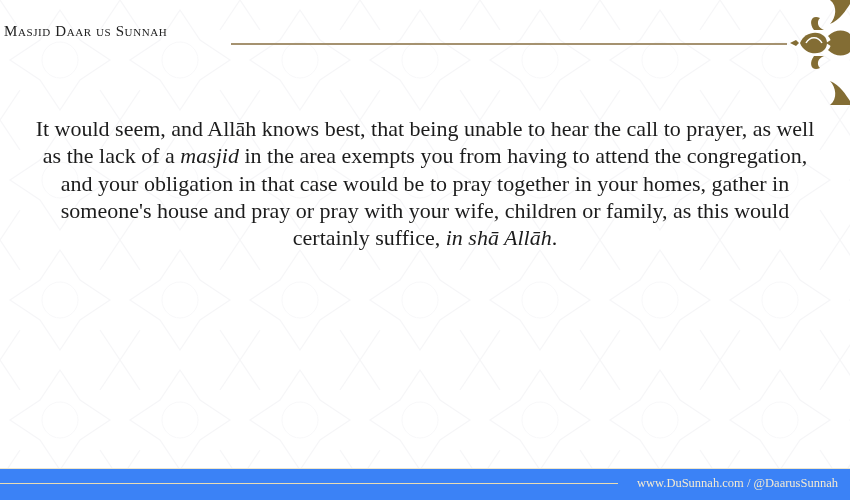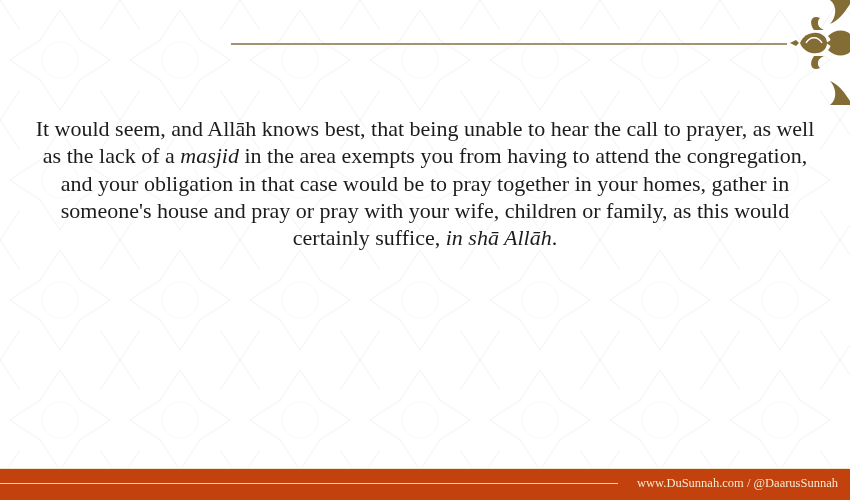--- a/index.html
+++ b/index.html
@@ -34,21 +34,21 @@
   .content {
     position: absolute; left: 30px; top: 115px; width: 790px;
     text-align: center; color: #1c1c1c;
   }
   .attribution { font-size: 23px; line-height: 30px; margin-bottom: 28px; }
   .attribution i { font-style: italic; }
   .quote { font-size: 22px; line-height: 27.3px; }
   .quote i { font-style: italic; }
   .footer {
     position: absolute; left: 0; top: 468px; width: 850px; height: 32px;
-    background: #c2410c;
+    background: #3b82f6;
     border-top: 1px solid #eee6cc;
   }
   .footer-line {
     position: absolute; left: 0; top: 14px; width: 618px; height: 1px;
     background: #e8dcb4;
   }
   .footer-text {
     position: absolute; left: 637px; top: 7px; font-size: 12.5px;
     color: #f3ead2; white-space: nowrap;
   }
@@ -61,20 +61,21 @@
     <pattern id="geo" width="120" height="120" patternUnits="userSpaceOnUse">
       <path d="M60 10 L80 40 L110 60 L80 80 L60 110 L40 80 L10 60 L40 40 Z" fill="none" stroke="#ececf0" stroke-width="1.2"></path>
       <path d="M0 0 L20 30 M120 0 L100 30 M0 120 L20 90 M120 120 L100 90" stroke="#ececf0" stroke-width="1.2"></path>
       <circle cx="60" cy="60" r="18" fill="none" stroke="#f0f0f3" stroke-width="1"></circle>
     </pattern>
   </defs>
   <rect width="850" height="468" fill="url(#geo)"></rect>
 </svg>
 
 <div class="logo">
+  <div class="logo-en">Masjid Daar us Sunnah</div>
 </div>
 
 <div class="header-rule"></div>
 
 <svg class="ornament" viewBox="0 0 60 105" xmlns="http://www.w3.org/2000/svg">
   <g fill="#836d34">
     <path d="M0 43 L6 40 L9 43 L6 46 Z"></path>
     <path d="M10 43 C14 32 28 30 34 36 C38 40 38 46 34 50 C28 56 14 54 10 43 Z"></path>
     <path d="M24 30 C18 22 22 14 30 18 C26 22 28 28 34 30 Z"></path>
     <path d="M24 56 C18 64 22 72 30 68 C26 64 28 58 34 56 Z"></path>

